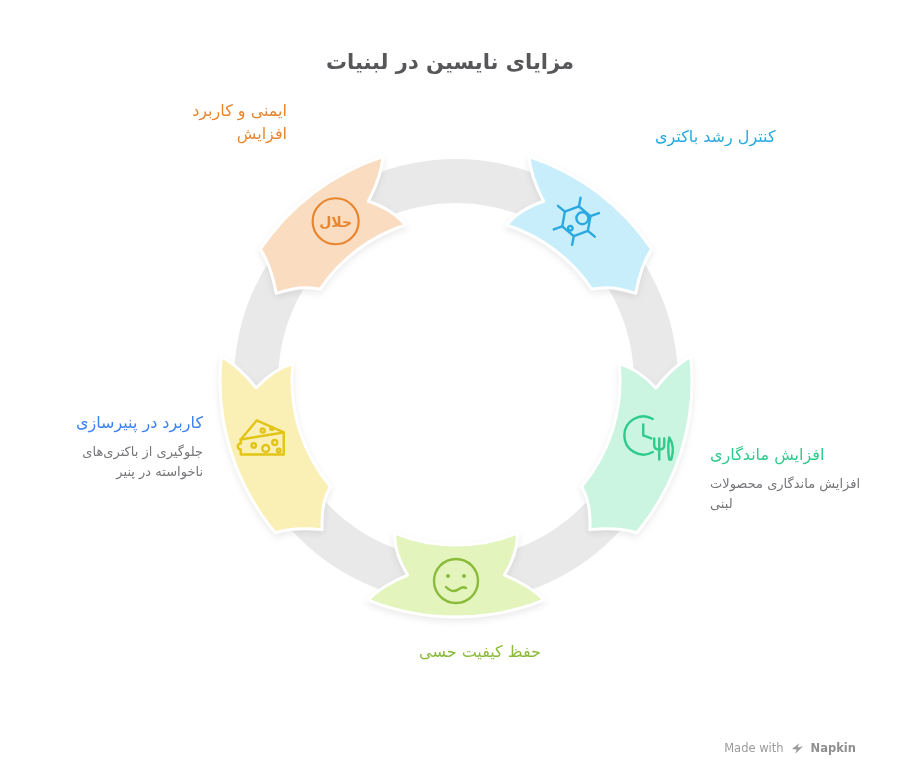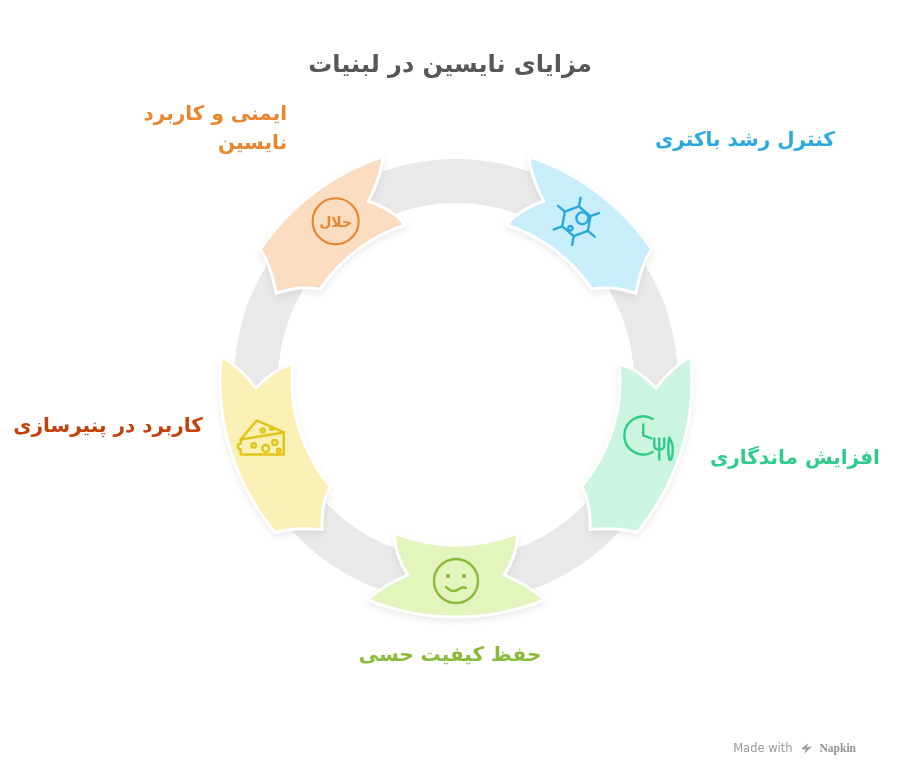--- a/index.html
+++ b/index.html
@@ -2,35 +2,35 @@
 <html lang="fa"><head>
 <meta charset="utf-8">
 <style>
   html,body{margin:0;padding:0;}
   body{
     width:900px;height:774px;position:relative;background:#ffffff;overflow:hidden;
     font-family:"DejaVu Sans","Liberation Sans",sans-serif;
   }
   .title{
     position:absolute;top:50px;left:0;right:0;text-align:center;
-    font-size:24px;font-weight:bold;color:#57575a;direction:rtl;
+    font-size:21px;font-weight:bold;color:#57575a;direction:rtl;
   }
   #ring-svg{position:absolute;top:0;left:0;}
   .seg{filter:drop-shadow(0 3px 3px rgba(110,110,110,0.14));}
   .block{position:absolute;direction:rtl;}
-  .block .heading{font-size:20px;font-weight:bold;line-height:1.45;}
+  .block .heading{font-size:16px;font-weight:normal;line-height:1.45;}
   .block .desc{margin-top:8px;font-size:13px;line-height:1.55;color:#76767a;}
   .align-right{text-align:right;}
   .align-left{text-align:left;}
-  .align-center{text-align:center;transform:translateX(-50%);}
+  .align-center{text-align:center;transform:translateX(-50%);margin-left:30px;}
   .watermark{
     position:absolute;right:44px;bottom:19px;display:flex;align-items:center;gap:7px;
     font-size:11.5px;color:#9b9b9b;cursor:pointer;
   }
-  .watermark .brand{font-weight:bold;color:#8f8f8f;font-family:Liberation Serif, serif;}
+  .watermark .brand{font-weight:bold;color:#8f8f8f;}
   .watermark svg{display:block;}
 </style>
 </head>
 <body>
 
 <div class="title">مزایای نایسین در لبنیات</div>
 
 <svg id="ring-svg" width="900" height="774" viewBox="0 0 900 774">
     <path d="M 456.00,159.00 A 222 222 0 1 1 456.00,603.00 A 222 222 0 1 1 456.00,159.00 Z M 456.00,203.00 A 178 178 0 1 0 456.00,559.00 A 178 178 0 1 0 456.00,203.00 Z" fill="#e9e9ea" fill-rule="evenodd"></path>
     <path d="M 383.07,156.55 A 236 236 0 0 0 260.35,249.03 Q 271.13,265.48 276.24,293.33 Q 301.66,284.55 320.04,289.29 A 164 164 0 0 1 405.32,225.03 Q 393.75,209.98 368.33,201.24 Q 381.44,176.15 383.07,156.55 Z" fill="#fadcc1" stroke="#ffffff" stroke-width="3" stroke-linejoin="round" class="seg"></path>
@@ -68,39 +68,47 @@
       <circle cx="10" cy="3" r="2.5"></circle>
       <circle cx="14" cy="11" r="1.8"></circle>
       <circle cx="-2" cy="-9" r="2"></circle>
       <circle cx="7" cy="-11" r="1.4"></circle>
     </g>
   </svg>
 
 <div class="block align-right" style="right:613px;top:99px;">
   <div class="heading" style="color: rgb(232, 134, 47);">
     <span>ایمنی و کاربرد</span><br>
-    <span>نایسین</span>
+    <span>افزایش</span>
   </div>
 </div>
 
 <div class="block align-left" style="left:655px;top:125px;">
   <div class="heading" style="color: rgb(41, 169, 223);">
     <span>کنترل رشد باکتری</span>
   </div>
 </div>
 
 <div class="block align-left" style="left:710px;top:411px;margin-top:32px;">
   <div class="heading" style="color: rgb(47, 203, 140);">
     <span>افزایش ماندگاری</span>
   </div>
+  <div class="desc">
+    <span>افزایش ماندگاری محصولات</span><br>
+    <span>لبنی</span>
+  </div>
 </div>
 
 <div class="block align-right" style="right:697px;top:411px;">
-  <div class="heading" style="color: #c2410c;">
+  <div class="heading" style="color: #3b82f6;">
     <span>کاربرد در پنیرسازی</span>
+  </div>
+  <div class="desc">
+    <span>جلوگیری از باکتری‌های</span><br>
+    <span>ناخواسته در پنیر</span>
   </div>
 </div>
 
 <div class="block align-center" style="left:450px;top:640px;">
   <div class="heading" style="color: rgb(138, 187, 58);">
     <span>حفظ کیفیت حسی</span>
   </div>
 </div>
 
 <div class="watermark">

